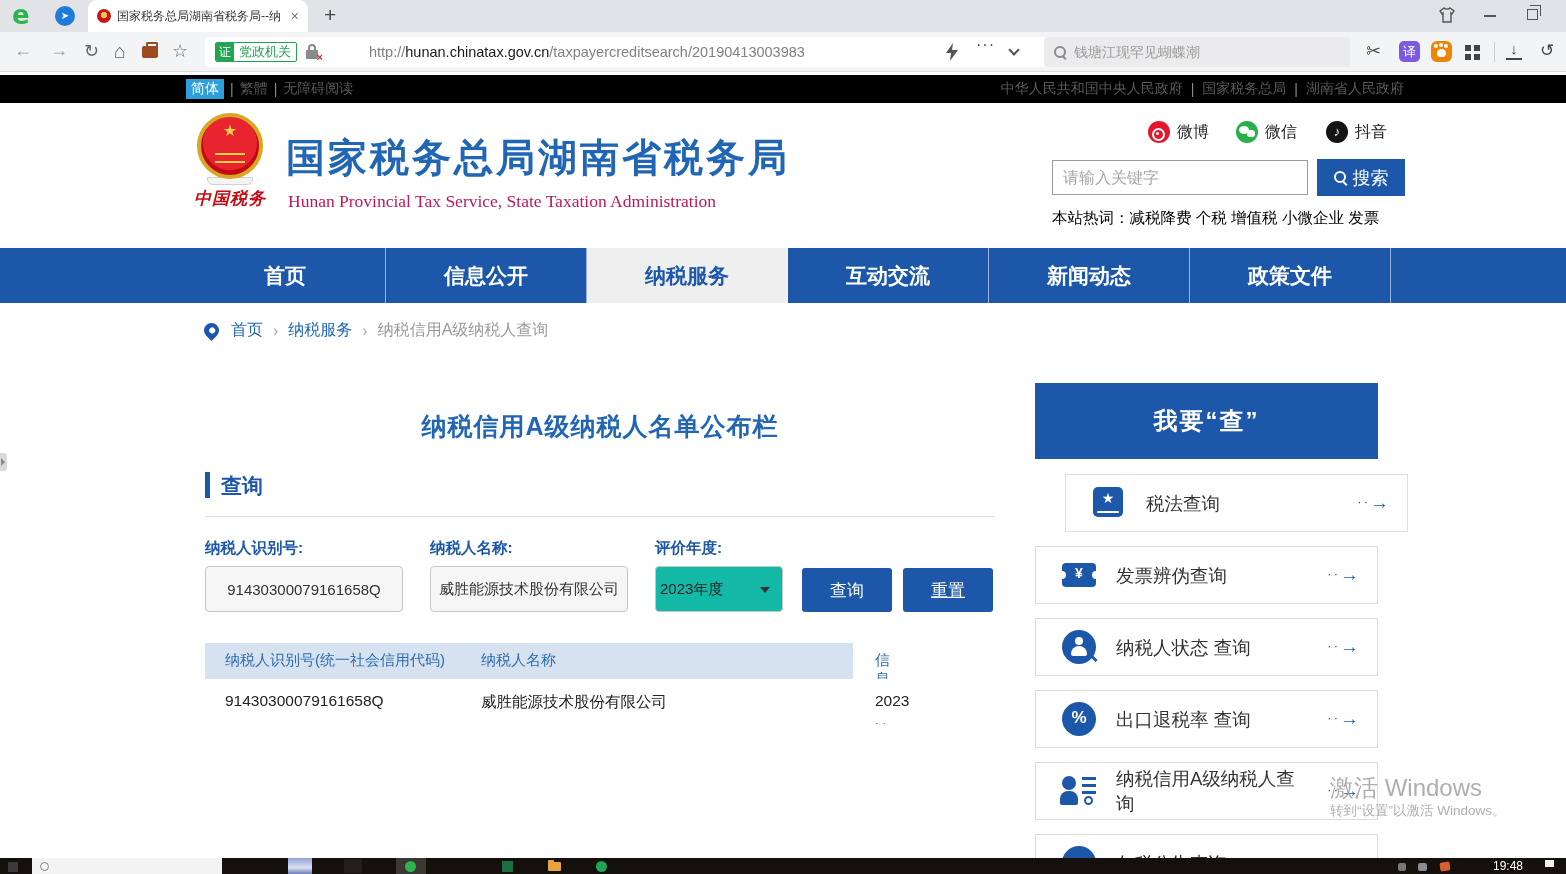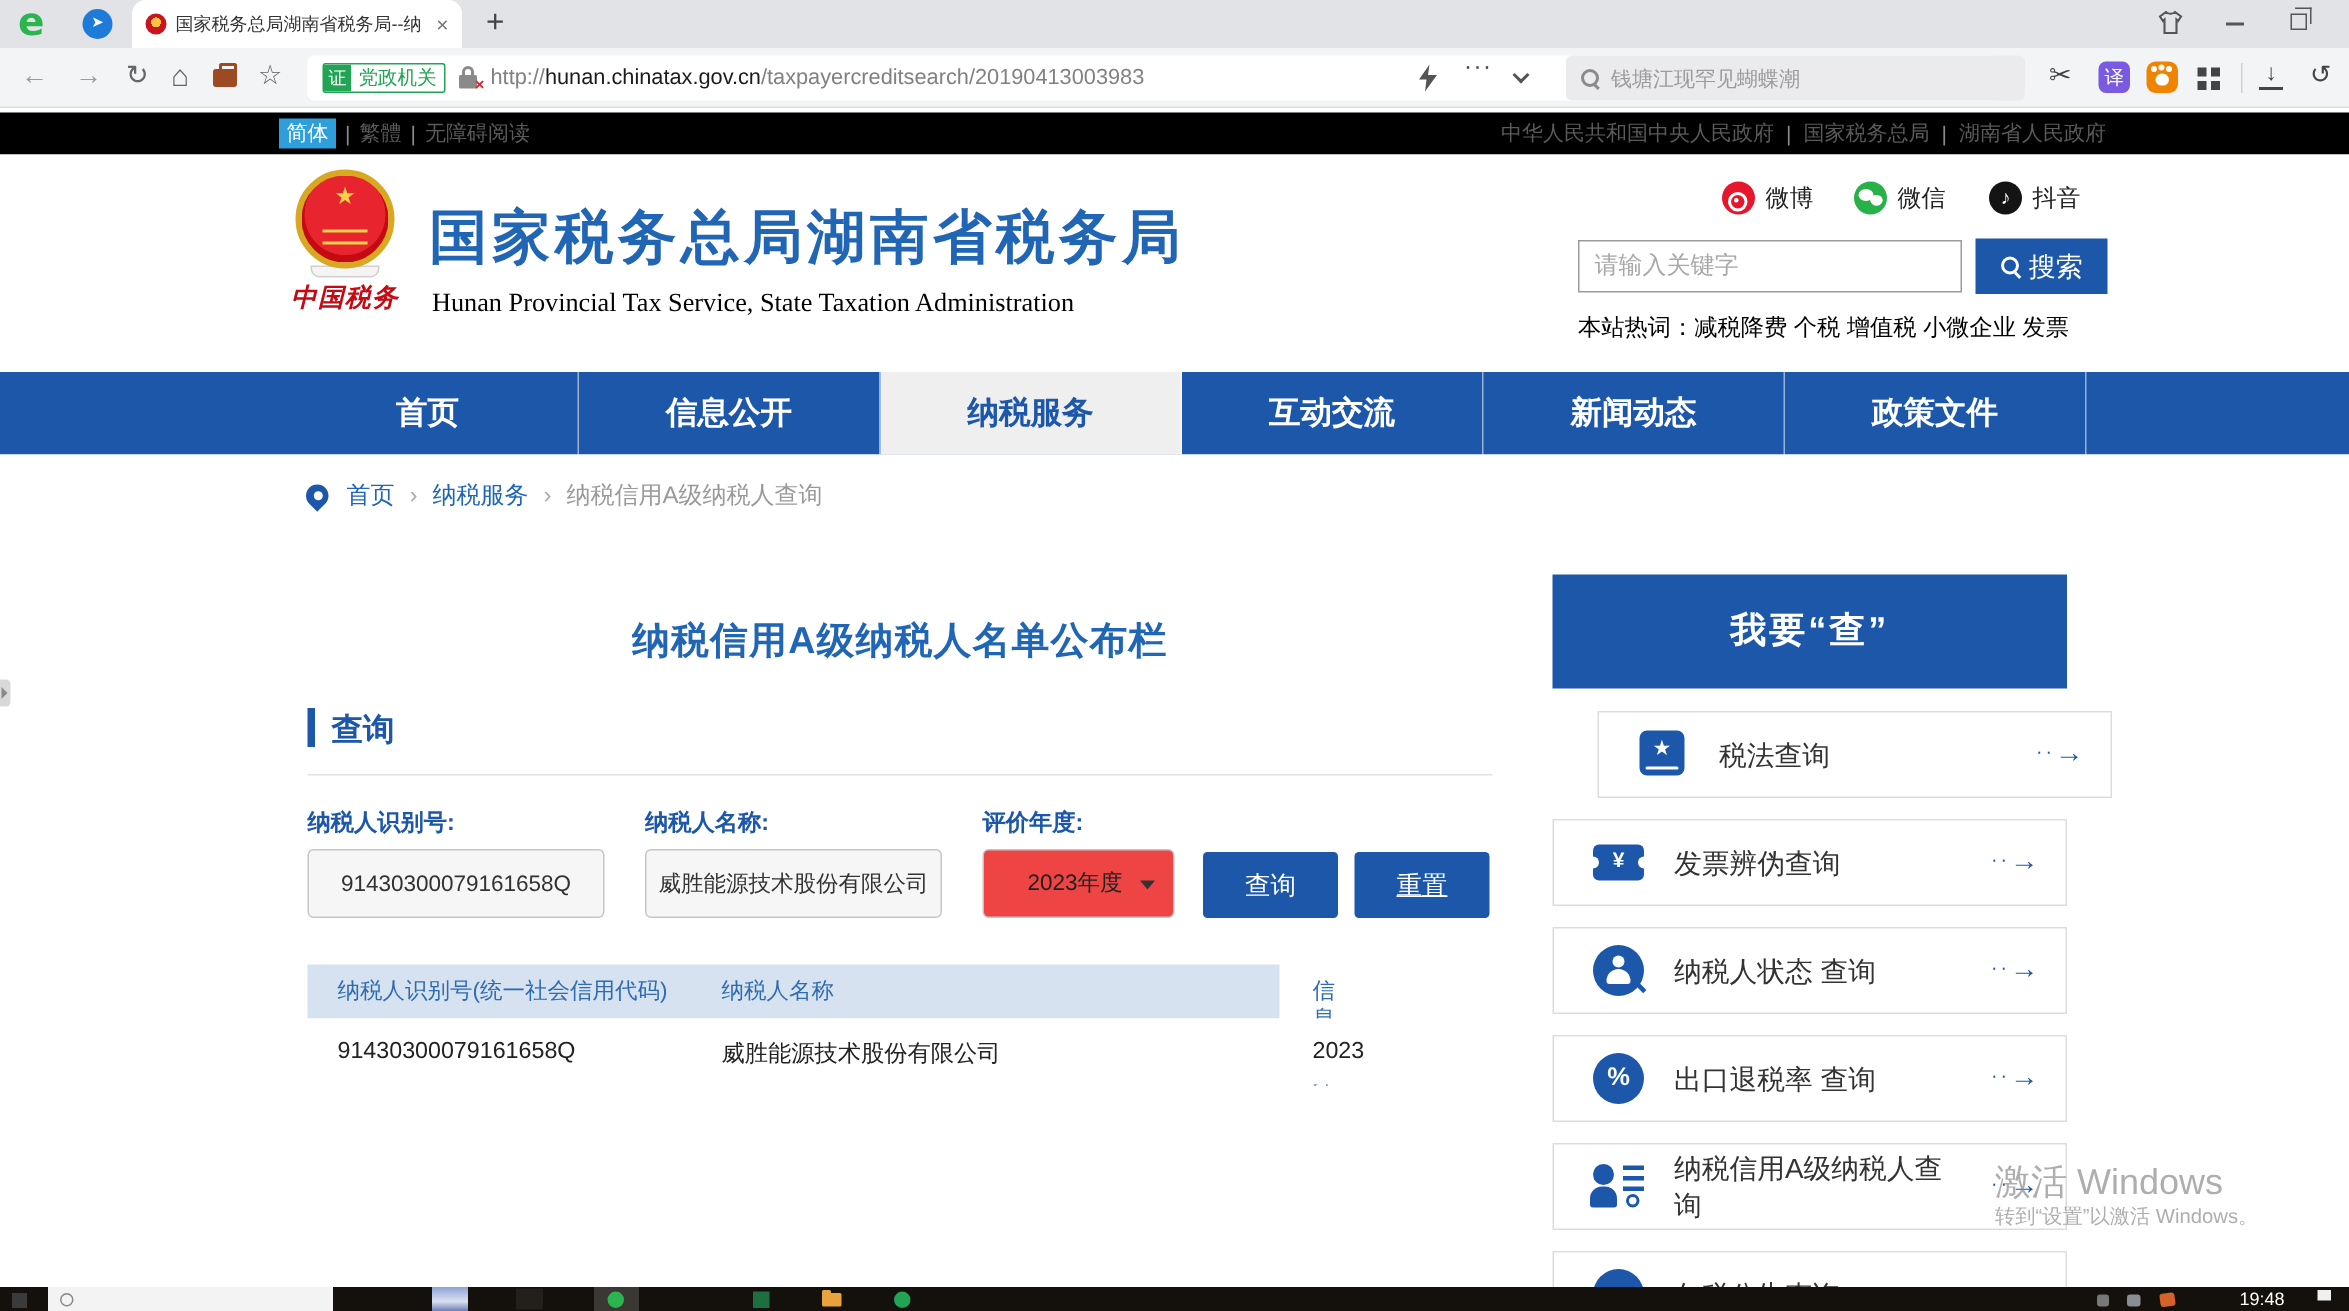--- a/index.html
+++ b/index.html
@@ -27,21 +27,21 @@
   .briefcase { position:absolute; left:142px; top:14px; width:16px; height:12px; background:#9c4a22; border-radius:2px; }
   .briefcase::before { content:""; position:absolute; left:4px; top:-4px; width:8px; height:4px; border:2px solid #9c4a22; border-bottom:none; border-radius:2px 2px 0 0; }
   .urlbar { position:absolute; left:205px; top:5px; width:1128px; height:30px; background:#fff; border-radius:4px; display:flex; align-items:center; padding:0 10px; gap:8px; }
   .gov-badge { display:flex; align-items:center; height:20px; border:1px solid #21a453; border-radius:2px; overflow:hidden; flex:0 0 auto; }
   .gov-badge .mark { background:#21a453; color:#fff; font-size:12px; padding:0 3px; line-height:18px; }
   .gov-badge .txt { color:#21a453; font-size:13px; padding:0 5px; line-height:18px; }
   .lockwrap { position:relative; width:14px; height:16px; flex:0 0 auto; }
   .lock-shackle { position:absolute; left:3px; top:0; width:8px; height:7px; border:2px solid #8a8a8a; border-bottom:none; border-radius:4px 4px 0 0; }
   .lock-body { position:absolute; left:1px; top:6px; width:12px; height:9px; background:#8a8a8a; border-radius:1px; }
   .lock-x { position:absolute; right:-4px; bottom:-3px; color:#d22a2a; font-size:11px; font-weight:bold; }
-  .urltext { font-size:14.5px; color:#818181; white-space:nowrap; }
+  .urltext { font-size:14.5px; color:#818181; white-space:nowrap;margin-left:42px; }
   .urltext .host { color:#1b1b1b; }
   .bolt { position:absolute; left:946px; top:11px; }
   .dots3 { position:absolute; left:976px; top:4px; font-size:16px; color:#444; letter-spacing:1px; }
   .chevdown { position:absolute; left:1010px; top:14px; width:8px; height:8px; border-right:2px solid #555; border-bottom:2px solid #555; transform:rotate(45deg); }
   .bsearch { position:absolute; left:1044px; top:5px; width:306px; height:30px; background:#ebebed; border-radius:4px; display:flex; align-items:center; padding:0 10px; gap:8px; }
   .mag { position:relative; width:12px; height:12px; flex:0 0 auto; }
   .mag::before { content:""; position:absolute; left:0; top:0; width:8px; height:8px; border:2px solid #8a8a8a; border-radius:50%; }
   .mag::after { content:""; position:absolute; left:9px; top:9px; width:5px; height:2px; background:#8a8a8a; transform:rotate(45deg); transform-origin:0 0; }
   .bsearch input { border:none; background:transparent; outline:none; font-size:14px; color:#333; width:240px; font-family:inherit; }
   .bsearch input::placeholder { color:#9b9b9b; }
@@ -65,21 +65,21 @@
   .util-sep { color:#8a8a8a; }
 
   .siteheader { position:absolute; top:31px; left:0; width:100%; height:145px; background:#fff; }
   .emblem { position:absolute; left:192px; top:10px; width:76px; text-align:center; }
   .emblem-circle { position:relative; width:66px; height:66px; margin:0 auto; border-radius:50%; background:radial-gradient(circle at 50% 45%, #e8242e 0 62%, #c40b14 63% 100%); border:4px solid #d8a822; }
   .emblem-circle .star { position:absolute; left:0; right:0; top:4px; color:#f7d04b; font-size:16px; }
   .emblem-circle .bldg { position:absolute; left:14px; right:14px; bottom:12px; height:10px; border-top:2px solid #f7d04b; border-bottom:2px solid #f7d04b; }
   .emblem-ribbon { width:46px; height:8px; margin:-2px auto 0; background:#f4f4f4; border:1px solid #cfcfcf; border-radius:0 0 6px 6px; }
   .emblem-caption { margin-top:2px; font-family:"DejaVu Serif","Liberation Serif",serif; font-style:italic; font-weight:bold; color:#c40b14; font-size:17px; letter-spacing:1px; }
   .site-title { position:absolute; left:286px; top:28px; font-size:39px; font-weight:bold; color:#2166b4; letter-spacing:3px; }
-  .site-sub { position:absolute; left:288px; top:88px; font-size:17.5px; color:#000000; font-family:"Liberation Serif","DejaVu Serif",serif; }
+  .site-sub { position:absolute; left:288px; top:88px; font-size:17.5px; color:#be185d; font-family:"Liberation Serif","DejaVu Serif",serif; }
   .social { position:absolute; top:16px; height:26px; display:flex; align-items:center; gap:7px; font-size:16px; color:#222; }
   .soc-ico { width:22px; height:22px; border-radius:50%; position:relative; flex:0 0 auto; }
   .weibo-ico { background:#e6162d; }
   .weibo-ico::before { content:""; position:absolute; left:4px; top:7px; width:9px; height:9px; border:2px solid #fff; border-radius:50%; }
   .weibo-ico::after { content:""; position:absolute; left:8px; top:11px; width:3px; height:3px; background:#fff; border-radius:50%; }
   .wechat-ico { background:#27b148; }
   .wechat-ico::before { content:""; position:absolute; left:3px; top:5px; width:10px; height:8px; background:#fff; border-radius:50%; }
   .wechat-ico::after { content:""; position:absolute; left:11px; top:9px; width:8px; height:7px; background:#fff; border-radius:50%; box-shadow:inset 0 0 0 4px #fff; }
   .douyin-ico { background:#141414; color:#fff; font-size:13px; text-align:center; line-height:22px; }
   .hsearch-input { position:absolute; left:1052px; top:57px; width:256px; height:35px; border:1px solid #9b9b9b; background:#fff; padding:0 10px; font-size:16px; color:#333; font-family:inherit; outline:none; }
@@ -102,21 +102,21 @@
   .bc-sep { color:#aaa; }
   .bc-cur { color:#9a9a9a; }
 
   .maincol { position:absolute; left:185px; top:288px; width:830px; height:498px; }
   .page-title { position:absolute; top:50px; left:0; width:100%; text-align:center; font-size:25px; font-weight:bold; color:#2166b4; letter-spacing:1px; }
   .qbar { position:absolute; left:20px; top:112px; width:5px; height:26px; background:#1d57a9; }
   .qtitle { position:absolute; left:36px; top:112px; font-size:21px; font-weight:bold; color:#1d57a9; }
   .qdivider { position:absolute; left:20px; top:156px; width:790px; height:1px; background:#e2e2e2; }
   .flabel { position:absolute; top:178px; font-size:15.5px; font-weight:bold; color:#1d57a9; }
   .finput { position:absolute; top:206px; height:46px; border:1px solid #c6c6c6; border-radius:4px; background:#f6f6f6; text-align:center; font-size:15px; color:#333; font-family:inherit; outline:none; }
-  .fselect { position:absolute; left:470px; top:206px; width:128px; height:46px; border:1px solid #c6c6c6; border-radius:4px; background:#ef4444; font-size:15px; color:#222; line-height:44px; padding-left:29px; }
+  .fselect { position:absolute; left:470px; top:206px; width:128px; height:46px; border:1px solid #c6c6c6; border-radius:4px; background:#14b8a6; font-size:15px; color:#222; line-height:44px; padding-left:4px; }
   .fselect .arr { position:absolute; right:12px; top:20px; width:0; height:0; border-left:5px solid transparent; border-right:5px solid transparent; border-top:6px solid #333; }
   .fbtn { position:absolute; top:208px; width:90px; height:44px; background:#1d57a9; color:#fff; font-size:17px; border:none; border-radius:3px; font-family:inherit; }
   .fbtn.reset { text-decoration:underline; }
   .thead { position:absolute; left:20px; top:283px; width:648px; height:36px; background:#d7e2f0; }
   .thead span { position:absolute; top:8px; font-size:15px; color:#2e6cb0; }
   .trow { position:absolute; left:20px; top:319px; width:810px; height:44px; background:#fff; }
   .trow span { position:absolute; top:13px; font-size:15.5px; color:#222; }
   .c1 { left:20px; } .c2 { left:276px; } .c3 { left:670px; }
 
   .sb-head { position:absolute; left:1035px; top:311px; width:343px; height:76px; background:#1d57a9; color:#fff; font-size:24px; font-weight:bold; text-align:center; line-height:76px; letter-spacing:2px; }

